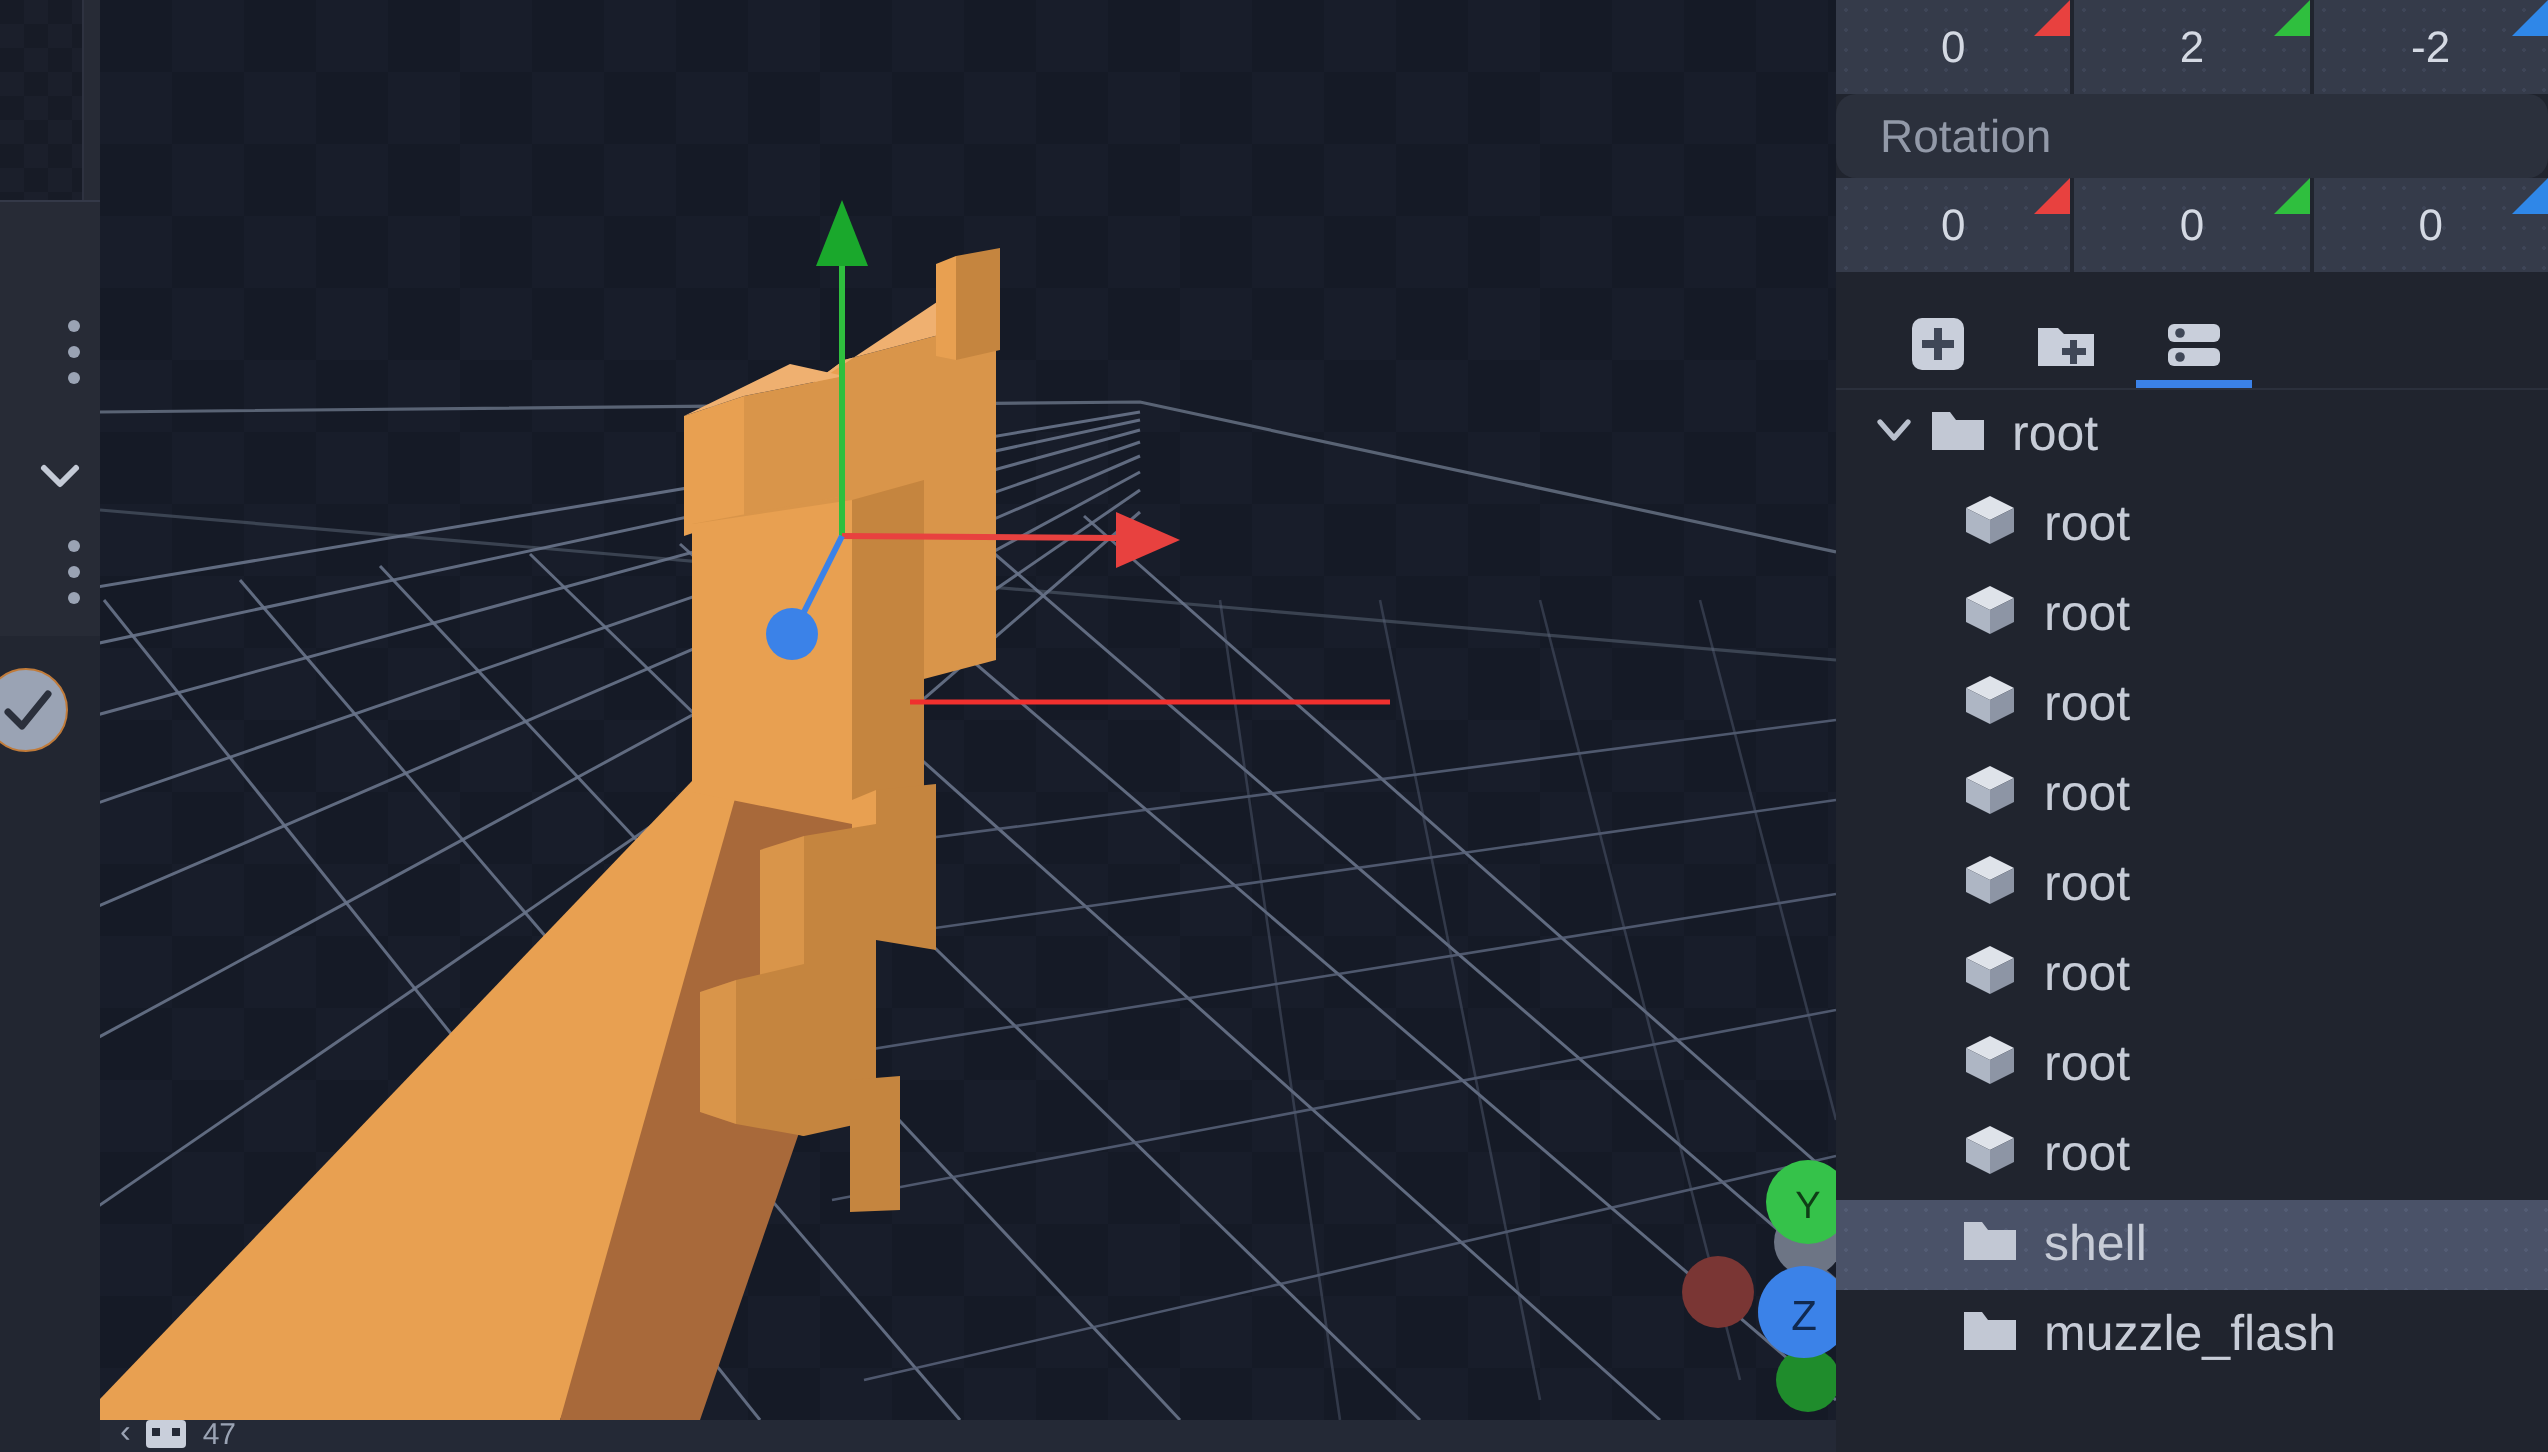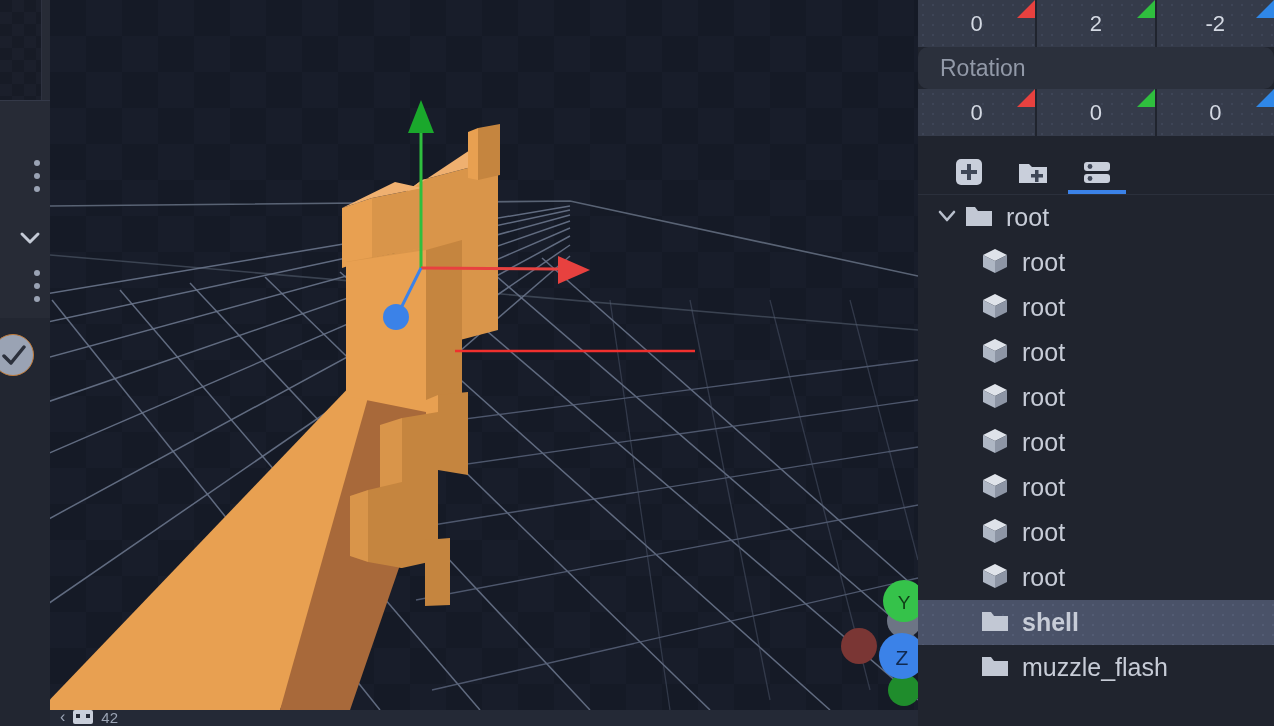--- a/index.html
+++ b/index.html
@@ -127,21 +127,20 @@
 
   
   #tree{ position:relative; }
   .tree-row{
     display:flex; align-items:center; height:45px; padding-left:18px; position:relative;
   }
   .tree-row.selected{
     background:#4a5268;
     background-image:radial-gradient(#535c74 1px, transparent 1px);
     background-size:10px 10px;
-    font-weight:bold;
   }
   .tree-row .label{ color:#c7ccd7; font-size:25px; margin-left:12px; }
   .tree-row.child{ padding-left:62px; }
   .chev{ width:22px; height:22px; margin-right:6px; }
   .ico{ width:30px; height:30px; flex:0 0 30px; }
 </style>
 </head>
 <body>
 
 <div id="left-rail">
@@ -286,21 +285,21 @@
       </g>
 
     </g>
   </svg>
 </div>
 
 <div id="statusbar">
   <div class="sb-left">
     <span style="color:#9aa3b4;font-size:16px;">‹</span>
     <span class="sb-icon"></span>
-    <span>42</span>
+    <span>47</span>
   </div>
   <div class="sb-right">
     <span>164 FPS</span>
     <span style="color:#9aa3b4;font-size:16px;">›</span>
   </div>
 </div>
 
 <div id="right-panel">
 
   <div class="field-row">

